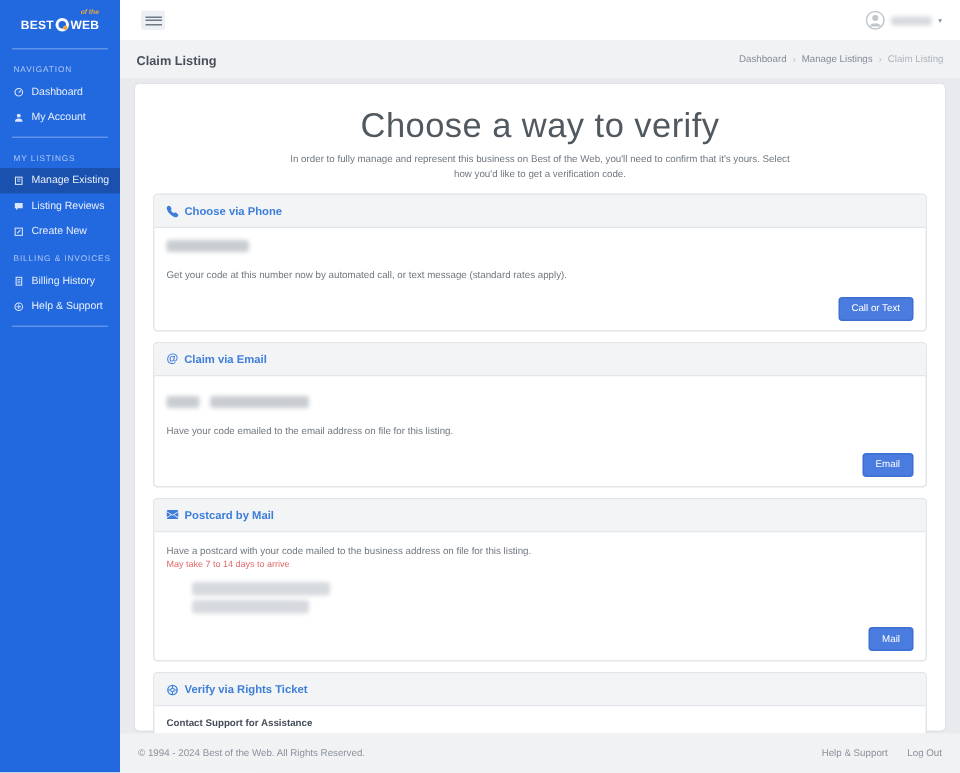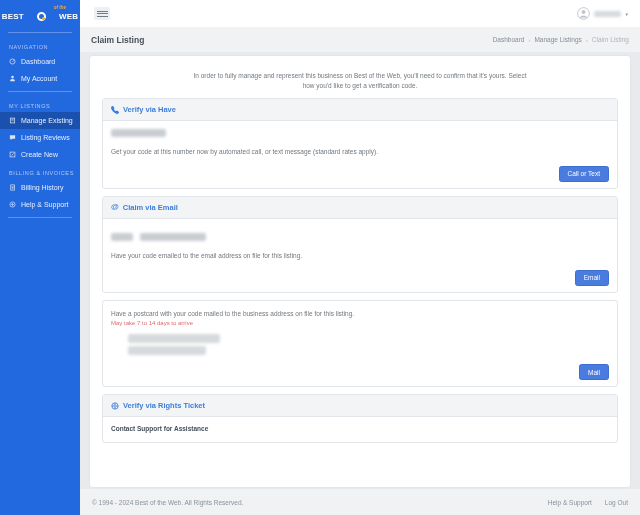--- a/index.html
+++ b/index.html
@@ -1,21 +1,21 @@
 <!DOCTYPE html>
 <html><head>
 <meta charset="utf-8">
 <style>
   * { margin:0; padding:0; box-sizing:border-box; }
   html,body { width:640px; height:515px; overflow:hidden; }
   body { display:flex; font-family:"Liberation Sans", sans-serif; background:#e8eaee; }
 
   
   .sidebar { width:80px; min-width:80px; height:515px; background:#2268df; color:#eaf1fd; display:flex; flex-direction:column; }
-  .logo { height:24px; display:flex; align-items:center; justify-content:center; gap:13px; position:relative; margin-top:4px; }
+  .logo { height:24px; display:flex; align-items:center; justify-content:center; gap:1px; position:relative; margin-top:4px; }
   .logo .b, .logo .w { font-size:8px; font-weight:bold; letter-spacing:0.2px; color:#fff; }
   .logo .ring { width:9px; height:9px; border:2px solid #fff; border-radius:50%; position:relative; }
   .logo .ring:after { content:""; position:absolute; width:3px; height:3px; background:#f0a63c; border-radius:50%; right:-1px; bottom:-1px; }
   .logo .ofthe { position:absolute; top:1px; right:14px; font-size:4.5px; font-style:italic; color:#f0a63c; font-weight:bold; }
   .side-divider { border-top:1px solid rgba(255,255,255,0.28); margin:4px 8px; }
   .side-label { font-size:5.5px; letter-spacing:0.6px; color:rgba(255,255,255,0.62); margin:7px 0 3px 9px; text-transform:uppercase; }
   .side-item { height:17px; display:flex; align-items:center; gap:5px; padding-left:9px; font-size:7px; color:#e8effc; cursor:pointer; }
   .side-item.active { background:rgba(0,0,0,0.22); }
   .side-item svg { width:7px; height:7px; flex:none; color:#dbe6fa; }
   .side-spacer { flex:1; }
@@ -170,28 +170,29 @@
       <span class="crumb">Dashboard</span>
       <span class="sep">›</span>
       <span class="crumb">Manage Listings</span>
       <span class="sep">›</span>
       <span class="current">Claim Listing</span>
     </span>
   </div>
 
   <div class="content">
     <div class="bigcard">
+      <div class="verify-title">Choose a way to verify</div>
       <p class="verify-sub">In order to fully manage and represent this business on Best of the Web, you'll need to confirm that it's yours. Select how you'd like to get a verification code.</p>
 
       <div class="vcard">
         <div class="vcard-head">
           <svg viewBox="0 0 16 16">
               <path fill="currentColor" d="M1.885.511a1.745 1.745 0 0 1 2.61.163L6.29 2.98c.329.423.445.974.315 1.494l-.547 2.19a.678.678 0 0 0 .178.643l2.457 2.457a.678.678 0 0 0 .644.178l2.189-.547a1.745 1.745 0 0 1 1.494.315l2.306 1.794c.829.645.905 1.87.163 2.611l-1.034 1.034c-.74.74-1.846 1.065-2.877.702a18.634 18.634 0 0 1-7.01-4.42 18.634 18.634 0 0 1-4.42-7.009c-.362-1.03-.037-2.137.703-2.877L1.885.511z"></path>
             </svg>
-          <span class="ctitle">Verify via Have</span>
+          <span class="ctitle">Choose via Phone</span>
         </div>
         <div class="vcard-body">
           <span class="redacted r-phone"></span>
           <div class="desc">Get your code at this number now by automated call, or text message (standard rates apply).</div>
           <div class="btnrow">
             <button class="btn">Call or Text</button>
           </div>
         </div>
       </div>
 
@@ -205,20 +206,26 @@
             <span class="redacted r-email1"></span><span class="redacted r-email2"></span>
           </div>
           <div class="desc">Have your code emailed to the email address on file for this listing.</div>
           <div class="btnrow">
             <button class="btn">Email</button>
           </div>
         </div>
       </div>
 
       <div class="vcard">
+        <div class="vcard-head">
+          <svg viewBox="0 0 16 16">
+              <path fill="currentColor" d="M.05 3.555A2 2 0 0 1 2 2h12a2 2 0 0 1 1.95 1.555L8 8.414.05 3.555zM0 4.697v7.104l5.803-3.558L0 4.697zM6.761 8.83l-6.57 4.027A2 2 0 0 0 2 14h12a2 2 0 0 0 1.808-1.144l-6.57-4.027L8 9.586l-1.239-.757zm3.436-.586L16 11.801V4.697l-5.803 3.546z"></path>
+            </svg>
+          <span class="ctitle">Postcard by Mail</span>
+        </div>
         <div class="vcard-body">
           <div class="desc">Have a postcard with your code mailed to the business address on file for this listing.</div>
           <div class="note">May take 7 to 14 days to arrive</div>
           <div class="addr">
             <span class="redacted light r-addr1"></span>
             <span class="redacted light r-addr2"></span>
           </div>
           <div class="btnrow">
             <button class="btn">Mail</button>
           </div>

